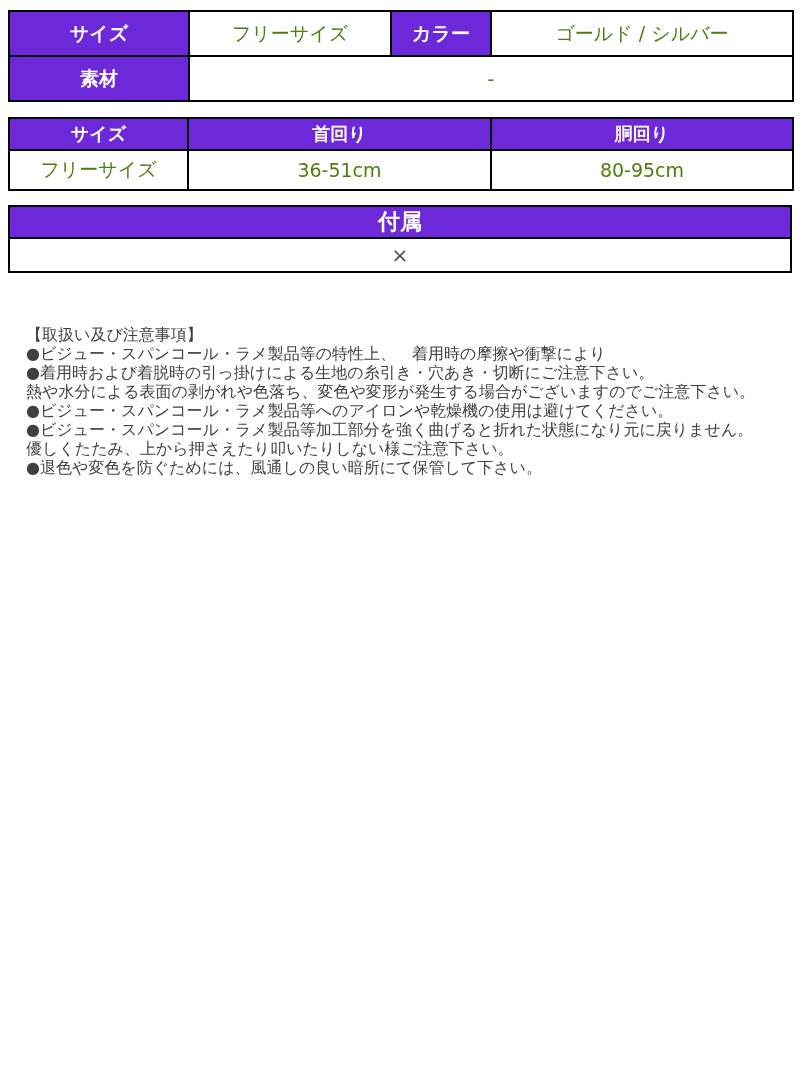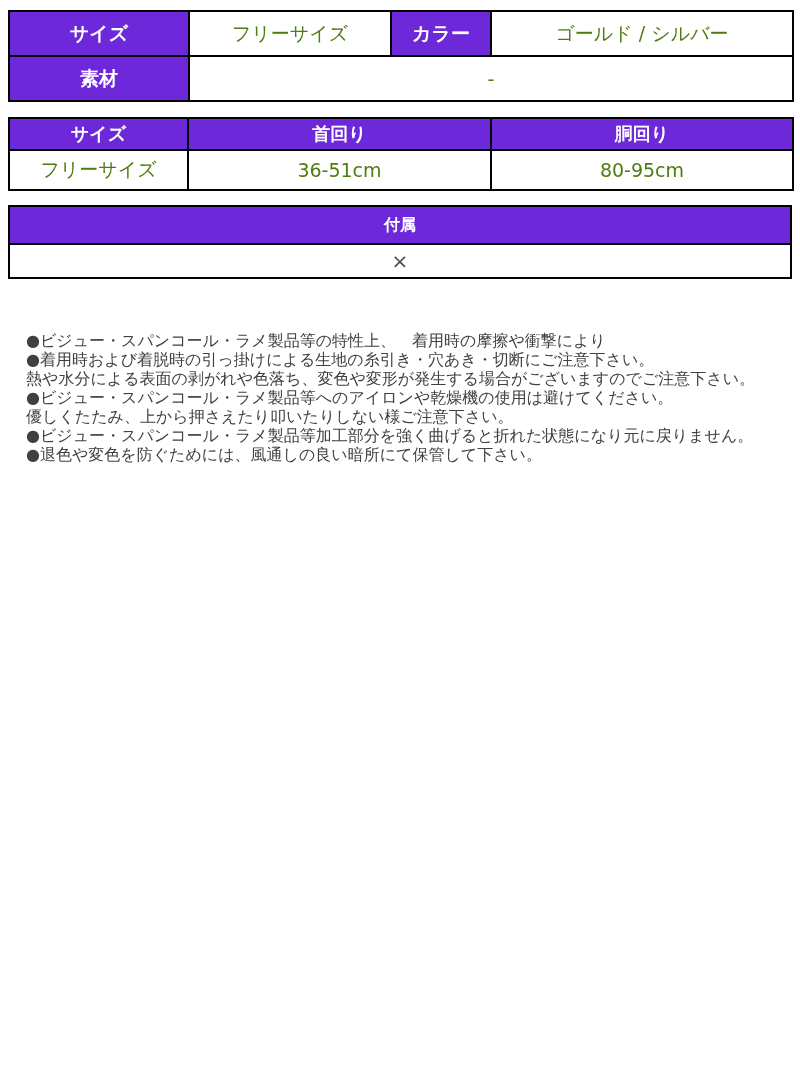--- a/index.html
+++ b/index.html
@@ -40,21 +40,21 @@
     font-size: 19px;
   }
   
   table.spec-table th, table.spec-table td { height: 45px; }
   
   table.size-table { margin-top: 15px; }
   table.size-table th { height: 32px; font-size: 18px; }
   table.size-table td { height: 40px; }
   
   table.accessory-table { margin-top: 14px; }
-  table.accessory-table th { height: 38px; font-size: 16px; }
+  table.accessory-table th { height: 30px; font-size: 22px; }
   table.accessory-table td { height: 34px; font-size: 20px; color: #4d4d4d; }
   
   .notes {
     margin: 52px 0 0 18px;
     font-size: 16px;
     line-height: 19px;
     color: #404040;
     white-space: nowrap;
   }
   .note-line { height: 19px; }
@@ -110,22 +110,23 @@
         <tr>
       <th>付属</th>
     </tr>
     <tr>
       <td>×</td>
     </tr>
   </tbody>
     </table>
 
   <div class="notes">
+    <div class="note-line">【取扱い及び注意事項】</div>
     <div class="note-line">●ビジュー・スパンコール・ラメ製品等の特性上、　着用時の摩擦や衝撃により</div>
     <div class="note-line">●着用時および着脱時の引っ掛けによる生地の糸引き・穴あき・切断にご注意下さい。</div>
     <div class="note-line">熱や水分による表面の剥がれや色落ち、変色や変形が発生する場合がございますのでご注意下さい。</div>
     <div class="note-line">●ビジュー・スパンコール・ラメ製品等へのアイロンや乾燥機の使用は避けてください。</div>
+    <div class="note-line">●ビジュー・スパンコール・ラメ製品等加工部分を強く曲げると折れた状態になり元に戻りません。</div>
     <div class="note-line">優しくたたみ、上から押さえたり叩いたりしない様ご注意下さい。</div>
-    <div class="note-line">●ビジュー・スパンコール・ラメ製品等加工部分を強く曲げると折れた状態になり元に戻りません。</div>
     <div class="note-line">●退色や変色を防ぐためには、風通しの良い暗所にて保管して下さい。</div>
   </div>
 
 </div>
 
 </body></html>

